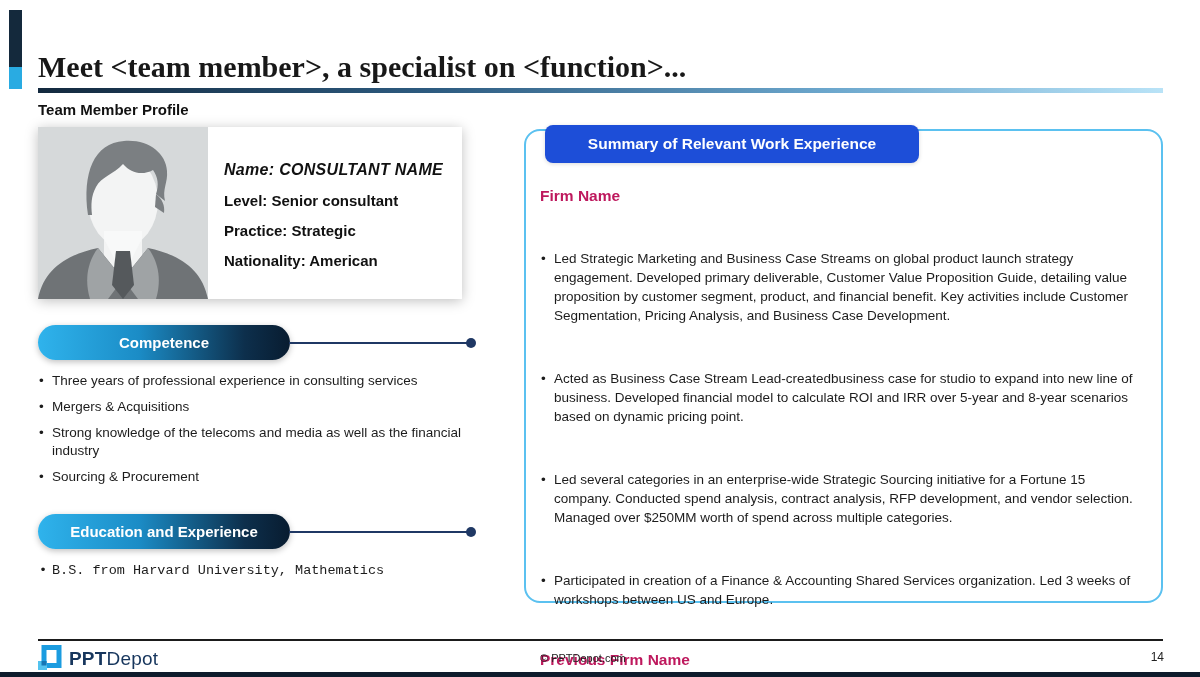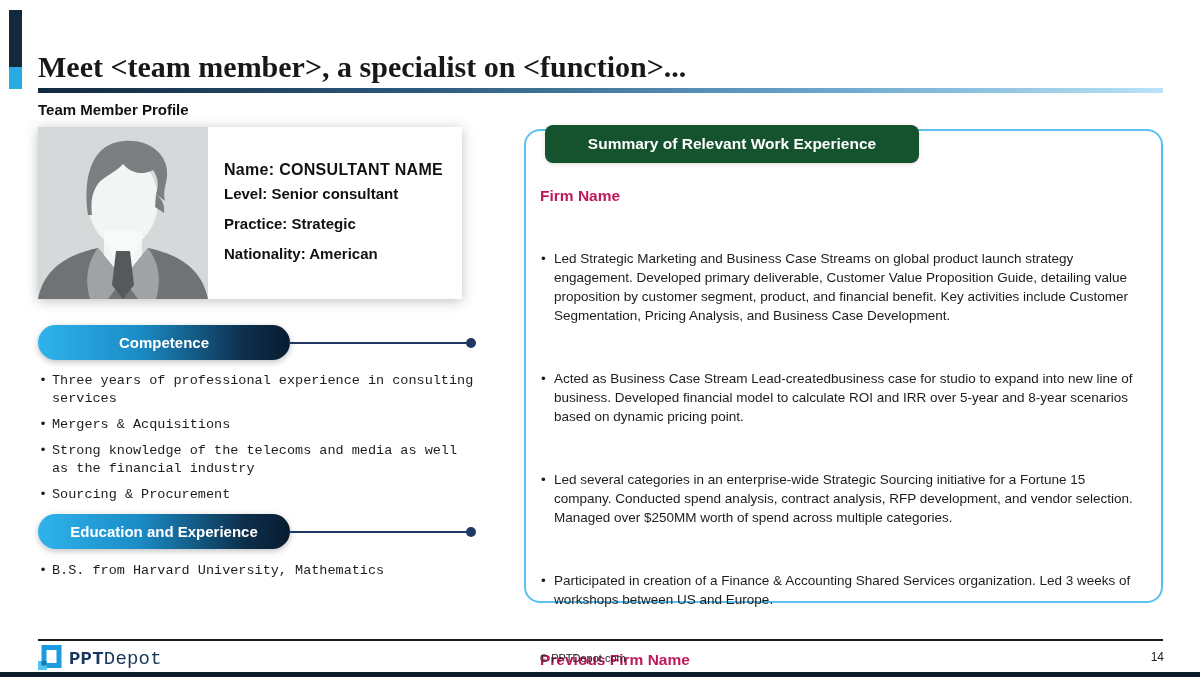--- a/index.html
+++ b/index.html
@@ -25,21 +25,21 @@
   }
 
   
   .profile-card {
     position:absolute; left:38px; top:127px; width:424px; height:172px; background:#fff;
     box-shadow:0 2px 12px rgba(0,0,0,0.25); display:flex;
   }
   .photo { width:170px; height:172px; flex:0 0 170px; }
   .photo svg { display:block; }
   .profile-text { padding:34px 0 0 16px; }
-  .profile-name { font-size:16px; font-weight:bold; color:#111; margin-bottom:6px; letter-spacing:0.3px; }
+  .profile-name { font-size:16px; font-weight:bold; color:#111; margin-bottom:13px; letter-spacing:0.3px;font-style:italic; }
   .profile-line { font-size:15px; font-weight:bold; color:#111; margin-bottom:13px; }
 
   
   .pill {
     position:absolute; left:38px; width:252px; height:35px; border-radius:18px;
     background:linear-gradient(90deg,#2fb3ec 0%,#1b8cc6 40%,#0d2f4c 82%,#081c30 100%);
     color:#fff; font-weight:bold; font-size:15px;
     display:flex; align-items:center; justify-content:center;
     box-shadow:0 2px 6px rgba(0,0,0,0.25);
   }
@@ -51,42 +51,42 @@
   .connector .dot {
     position:absolute; right:-4px; top:-4px; width:10px; height:10px; border-radius:50%; background:#1f3864;
   }
 
   
   .bullets { list-style:none; }
   .bullets li {
     position:relative; padding-left:14px; font-size:13.5px; line-height:18px; color:#1c1c1c; margin-bottom:8px;
   }
   .bullets li::before { content:"•"; position:absolute; left:1px; top:0; color:#1c1c1c; }
-  .competence-list { position:absolute; left:38px; top:372px; width:438px;font-family:Liberation Mono, monospace; }
+  .competence-list { position:absolute; left:38px; top:372px; width:438px; }
   .education-list { position:absolute; left:38px; top:562px; width:438px;font-family:Liberation Mono, monospace; }
 
   
   .panel {
     position:absolute; left:524px; top:129px; width:639px; height:474px;
     border:2px solid #5bc1f0; border-radius:16px; background:#fff;
   }
   .panel-badge {
     position:absolute; left:545px; top:125px; width:374px; height:38px;
-    background:#14532d; border-radius:8px; color:#fff; font-weight:bold; font-size:15.5px;
+    background:#1d4ed8; border-radius:8px; color:#fff; font-weight:bold; font-size:15.5px;
     display:flex; align-items:center; justify-content:center; z-index:2;
     box-shadow:0 1px 4px rgba(0,0,0,0.15);
   }
   .panel-content { padding:56px 20px 0 14px; }
   .firm-heading { font-size:15.5px; font-weight:bold; color:#be185d; margin-bottom:13px; }
   .firm-heading.second { margin-top:42px; }
   .panel-content .bullets li { margin-bottom:11px; line-height:19px;margin-top:44px; }
 
   
   .footer-rule { position:absolute; left:38px; top:639px; width:1125px; height:2px; background:#1b1b1b; }
-  .logo { position:absolute; left:38px; top:645px; display:flex; align-items:center;font-family:Liberation Mono, monospace; }
+  .logo { position:absolute; left:38px; top:645px; display:flex; align-items:center; }
   .logo-icon { width:24px; height:27px; margin-right:7px; }
   .logo-text { font-size:19px; color:#17365d; letter-spacing:0.2px; }
   .logo-text .bold { font-weight:bold; }
   .copyright { position:absolute; left:540px; top:652px; font-size:11px; color:#222; }
   .page-number { position:absolute; right:36px; top:650px; font-size:12px; color:#222;margin-left:40px; }
   .bottom-bar { position:absolute; left:0; bottom:0; width:1200px; height:5px; background:#0e1c2c; }
 </style>
 </head>
 <body>
 

